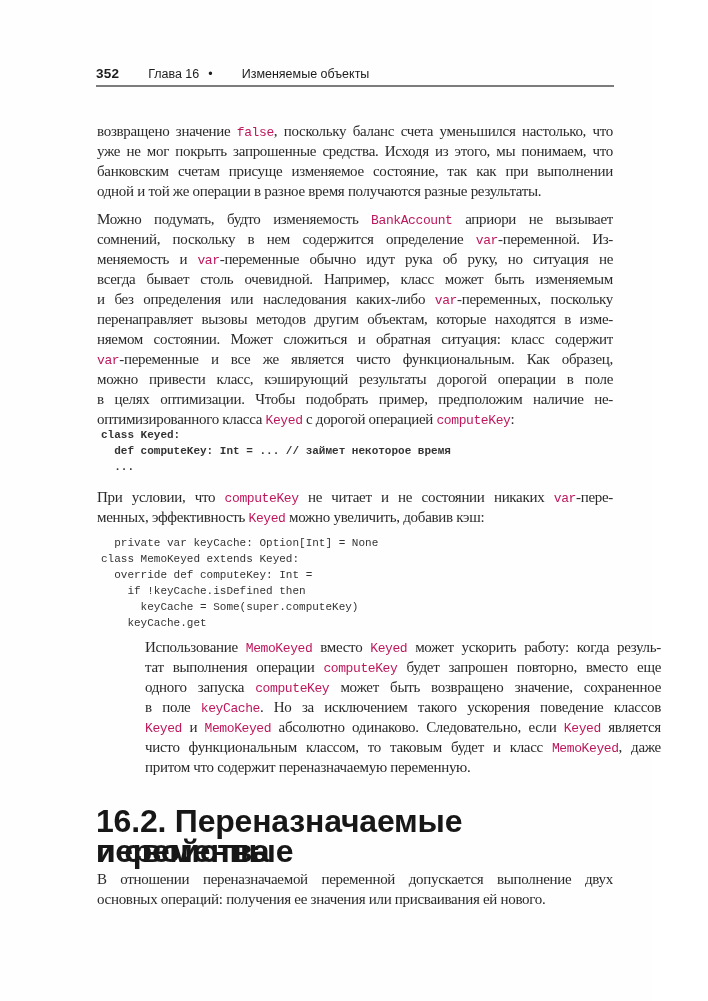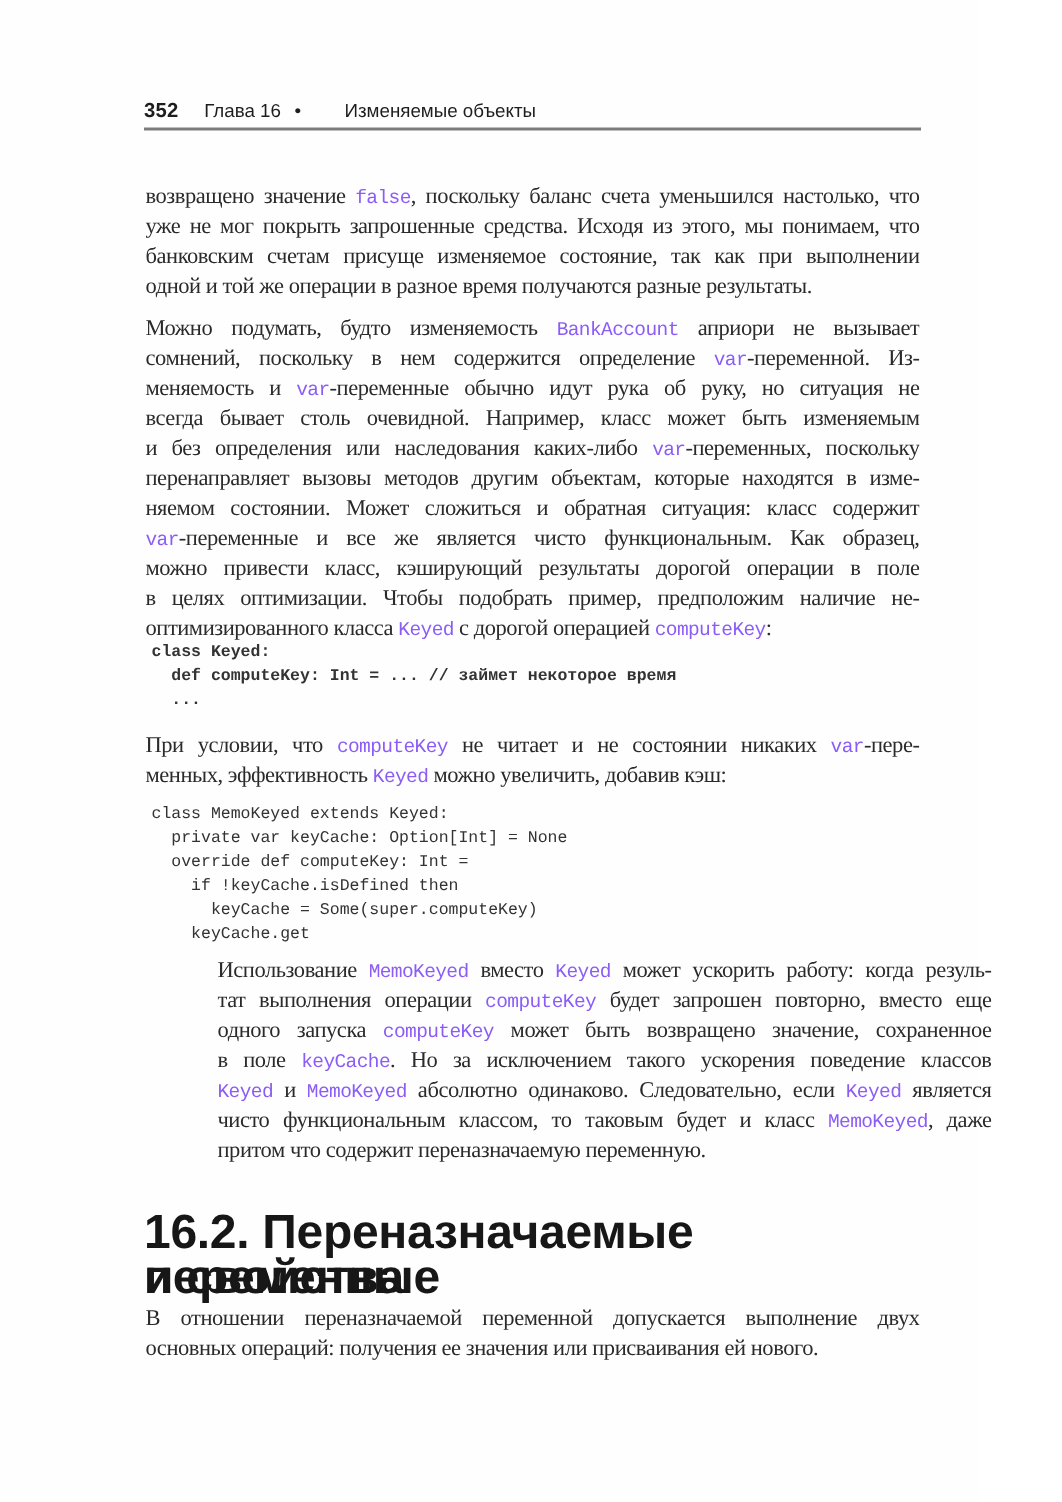--- a/index.html
+++ b/index.html
@@ -17,37 +17,37 @@
   
   .header {
     position:absolute; left:96px; top:62px; width:518px; height:25px;
     border-bottom:2px solid #7c7c7c;
     font-family:"Liberation Sans", sans-serif;
     color:#1d1d1d;
     display:flex; align-items:flex-end;
     padding-bottom:4px; box-sizing:border-box;
   }
   .pagenum { font-size:13.5px; font-weight:bold; letter-spacing:0.2px; }
-  .chapter { font-size:12.5px; margin-left:17px; }
+  .chapter { font-size:12.5px; margin-left:29px; }
   .bullet  { font-size:12.5px; margin:0 9px; }
   .chtitle { font-size:12.5px;margin-left:20px; }
   
   .para {
     position:absolute; left:97px; width:516px;
     color:#2a2a2a; font-size:15px; letter-spacing:-0.3px;
   }
   .pline {
     height:20px; line-height:20px;
     text-align:justify; text-align-last:justify;
     overflow:hidden; white-space:normal;
   }
   .pline.last { text-align:center; text-align-last:left; }
   .icode {
     font-family:"Liberation Mono", monospace;
-    font-size:13px; letter-spacing:-0.4px; color:#8b5cf6;
+    font-size:13px; letter-spacing:-0.4px; color:#be185d;
   }
   .codeblock {
     position:absolute; left:101px; width:512px;
     font-family:"Liberation Mono", monospace;
     font-size:11px; color:#333; white-space:pre;
   }
   .cline { height:16px; line-height:16px; }
   .heading {
     position:absolute; left:96px; width:520px;
     font-family:"Liberation Sans", sans-serif;
@@ -86,21 +86,21 @@
         <div class="pline"><span class="icode">var</span><span>-переменные и все же является чисто функциональным. Как образец,</span></div>
         <div class="pline"><span>можно привести класс, кэширующий результаты дорогой операции в поле</span></div>
         <div class="pline"><span>в целях оптимизации. Чтобы подобрать пример, предположим наличие не-</span></div>
         <div class="pline last"><span>оптимизированного класса </span><span class="icode">Keyed</span><span> с дорогой операцией </span><span class="icode">computeKey</span><span>:</span></div>
       </div>
       <div class="codeblock" style="top: 427px; font-weight: bold;"><div class="cline">class Keyed:</div><div class="cline">  def computeKey: Int = ... // займет некоторое время</div><div class="cline">  ...</div></div>
       <div class="para" style="top: 487px;">
         <div class="pline"><span>При условии, что </span><span class="icode">computeKey</span><span> не читает и не состоянии никаких </span><span class="icode">var</span><span>-пере-</span></div>
         <div class="pline last"><span>менных, эффективность </span><span class="icode">Keyed</span><span> можно увеличить, добавив кэш:</span></div>
       </div>
-      <div class="codeblock" style="top: 535px;"><div class="cline">class MemoKeyed extends Keyed:</div><div class="cline">  private var keyCache: Option[Int] = None</div><div class="cline">  override def computeKey: Int =</div><div class="cline">    if !keyCache.isDefined then</div><div class="cline">      keyCache = Some(super.computeKey)</div><div class="cline">    keyCache.get</div></div>
+      <div class="codeblock" style="top: 535px;"><div class="cline">  private var keyCache: Option[Int] = None</div><div class="cline">class MemoKeyed extends Keyed:</div><div class="cline">  override def computeKey: Int =</div><div class="cline">    if !keyCache.isDefined then</div><div class="cline">      keyCache = Some(super.computeKey)</div><div class="cline">    keyCache.get</div></div>
       <div class="para" style="top: 637px; margin-left: 48px;">
         <div class="pline"><span>Использование </span><span class="icode">MemoKeyed</span><span> вместо </span><span class="icode">Keyed</span><span> может ускорить работу: когда резуль-</span></div>
         <div class="pline"><span>тат выполнения операции </span><span class="icode">computeKey</span><span> будет запрошен повторно, вместо еще</span></div>
         <div class="pline"><span>одного запуска </span><span class="icode">computeKey</span><span> может быть возвращено значение, сохраненное</span></div>
         <div class="pline"><span>в поле </span><span class="icode">keyCache</span><span>. Но за исключением такого ускорения поведение классов</span></div>
         <div class="pline"><span class="icode">Keyed</span><span> и </span><span class="icode">MemoKeyed</span><span> абсолютно одинаково. Следовательно, если </span><span class="icode">Keyed</span><span> является</span></div>
         <div class="pline"><span>чисто функциональным классом, то таковым будет и класс </span><span class="icode">MemoKeyed</span><span>, даже</span></div>
         <div class="pline last"><span>притом что содержит переназначаемую переменную.</span></div>
       </div>
       <div class="heading" style="top: 806px;">

